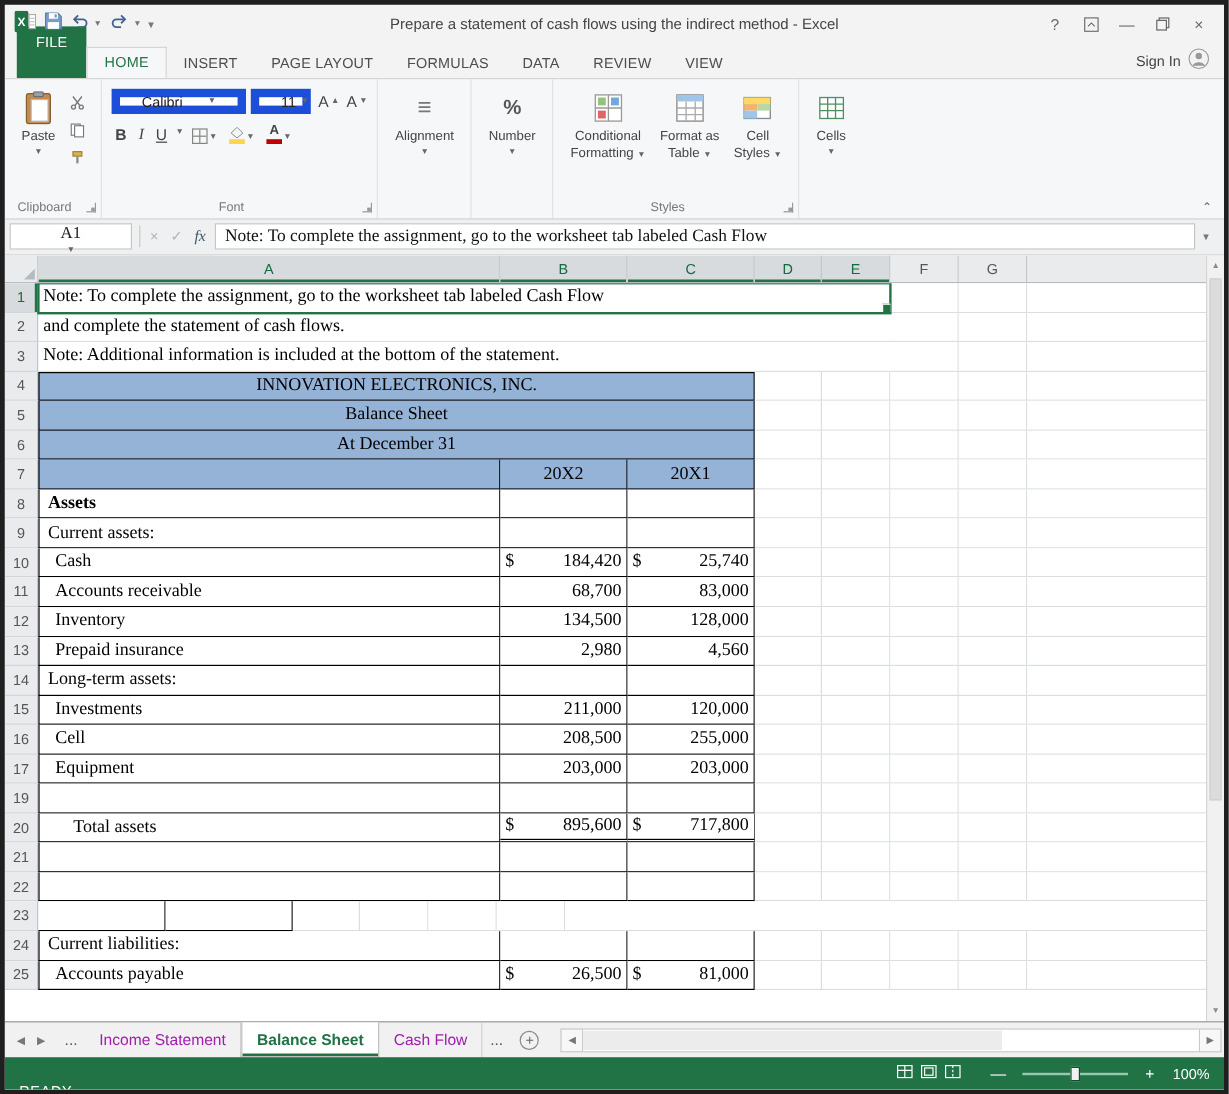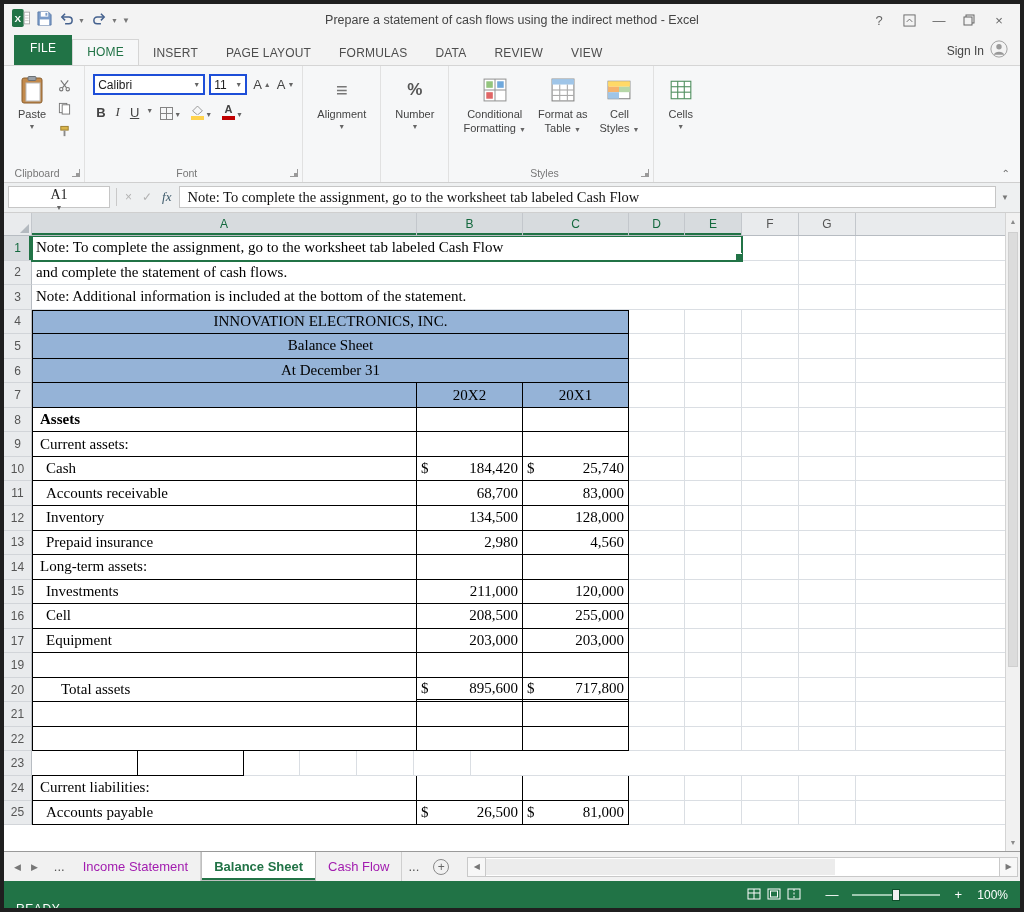--- a/index.html
+++ b/index.html
@@ -11,38 +11,38 @@
   .titlebar{height:32px;background:#f3f3f3;position:relative;display:flex;align-items:center;flex:0 0 32px;}
   .qat{display:flex;align-items:center;gap:7px;padding-left:8px;z-index:2;}
   .qat .caret{font-size:7px;color:#777;margin-left:-3px;}
   .title-text{position:absolute;left:0;right:0;text-align:center;font-size:12.5px;color:#444;}
   .winctrls{margin-left:auto;display:flex;align-items:center;gap:4px;padding-right:8px;z-index:2;}
   .winbtn{width:26px;height:22px;display:flex;align-items:center;justify-content:center;color:#666;font-size:13px;}
 
   
   .tabrow{height:30px;background:#f3f3f3;display:flex;align-items:flex-end;padding-left:10px;flex:0 0 30px;position:relative;}
   .rtab{padding:5px 14px 6px;font-size:12px;color:#4d4d4d;letter-spacing:.2px;}
-  .rtab.file{background:#217346;color:#fff;padding:6px 16px 11px;}
+  .rtab.file{background:#217346;color:#fff;padding:6px 16px 24px;}
   .rtab.active{background:#f6f7f8;color:#217346;border:1px solid #d5d5d5;border-bottom:none;padding-bottom:7px;}
   .signin{margin-left:auto;display:flex;align-items:center;gap:6px;padding-right:12px;padding-bottom:5px;font-size:12px;color:#444;}
 
   
   .ribbon{height:118px;flex:0 0 118px;background:#f6f7f8;border-top:1px solid #d5d5d5;border-bottom:1px solid #cfcfcf;display:flex;position:relative;margin-top:-1px;}
   .rgroup{position:relative;padding:6px 8px 20px;border-right:1px solid #e1e1e1;display:flex;align-items:flex-start;}
   .glabel{position:absolute;bottom:3px;left:0;right:14px;text-align:center;font-size:10.5px;color:#777;}
   .launcher{position:absolute;right:4px;bottom:5px;width:8px;height:8px;border:1px solid #9a9a9a;border-top:none;border-left:none;}
   .launcher::after{content:"";position:absolute;right:0;bottom:0;width:3px;height:3px;background:#9a9a9a;}
   .bigbtn{display:flex;flex-direction:column;align-items:center;font-size:11px;color:#444;padding:3px 6px;line-height:1.25;text-align:center;}
   .bigbtn .bicon{height:30px;display:flex;align-items:center;justify-content:center;margin-bottom:3px;}
   .caret-icon{font-size:7px;color:#666;margin-top:1px;}
   .smallcol{display:flex;flex-direction:column;gap:5px;padding:4px 2px;}
   .smallbtn{width:20px;height:18px;display:flex;align-items:center;justify-content:center;}
   .fontgrid{display:flex;flex-direction:column;gap:5px;padding-top:2px;}
   .fontrow{display:flex;align-items:center;gap:4px;}
-  .combo{height:21px;background:#fff;border:2px solid #1d4ed8;display:flex;align-items:center;font-size:12px;color:#222;padding:0 3px;justify-content:space-between;}
+  .combo{height:21px;background:#fff;border:7px solid #1d4ed8;display:flex;align-items:center;font-size:12px;color:#222;padding:0 18px;justify-content:space-between;}
   .combo .caret-icon{margin:0 0 0 4px;}
   .cname{width:112px;}
   .csize{width:38px;}
   .az{display:flex;align-items:center;gap:2px;font-size:13px;color:#444;padding-left:2px;}
   .az .tiny{font-size:7px;color:#666;}
   .fmtbtn{display:flex;align-items:flex-end;gap:1px;font-size:13px;color:#444;padding:0 3px;height:20px;}
   .fmtbtn .caret-icon{margin-bottom:2px;}
   .bold-b{font-weight:bold;}
   .ital-i{font-style:italic;font-family:"Liberation Serif",serif;}
   .und-u{text-decoration:underline;}

